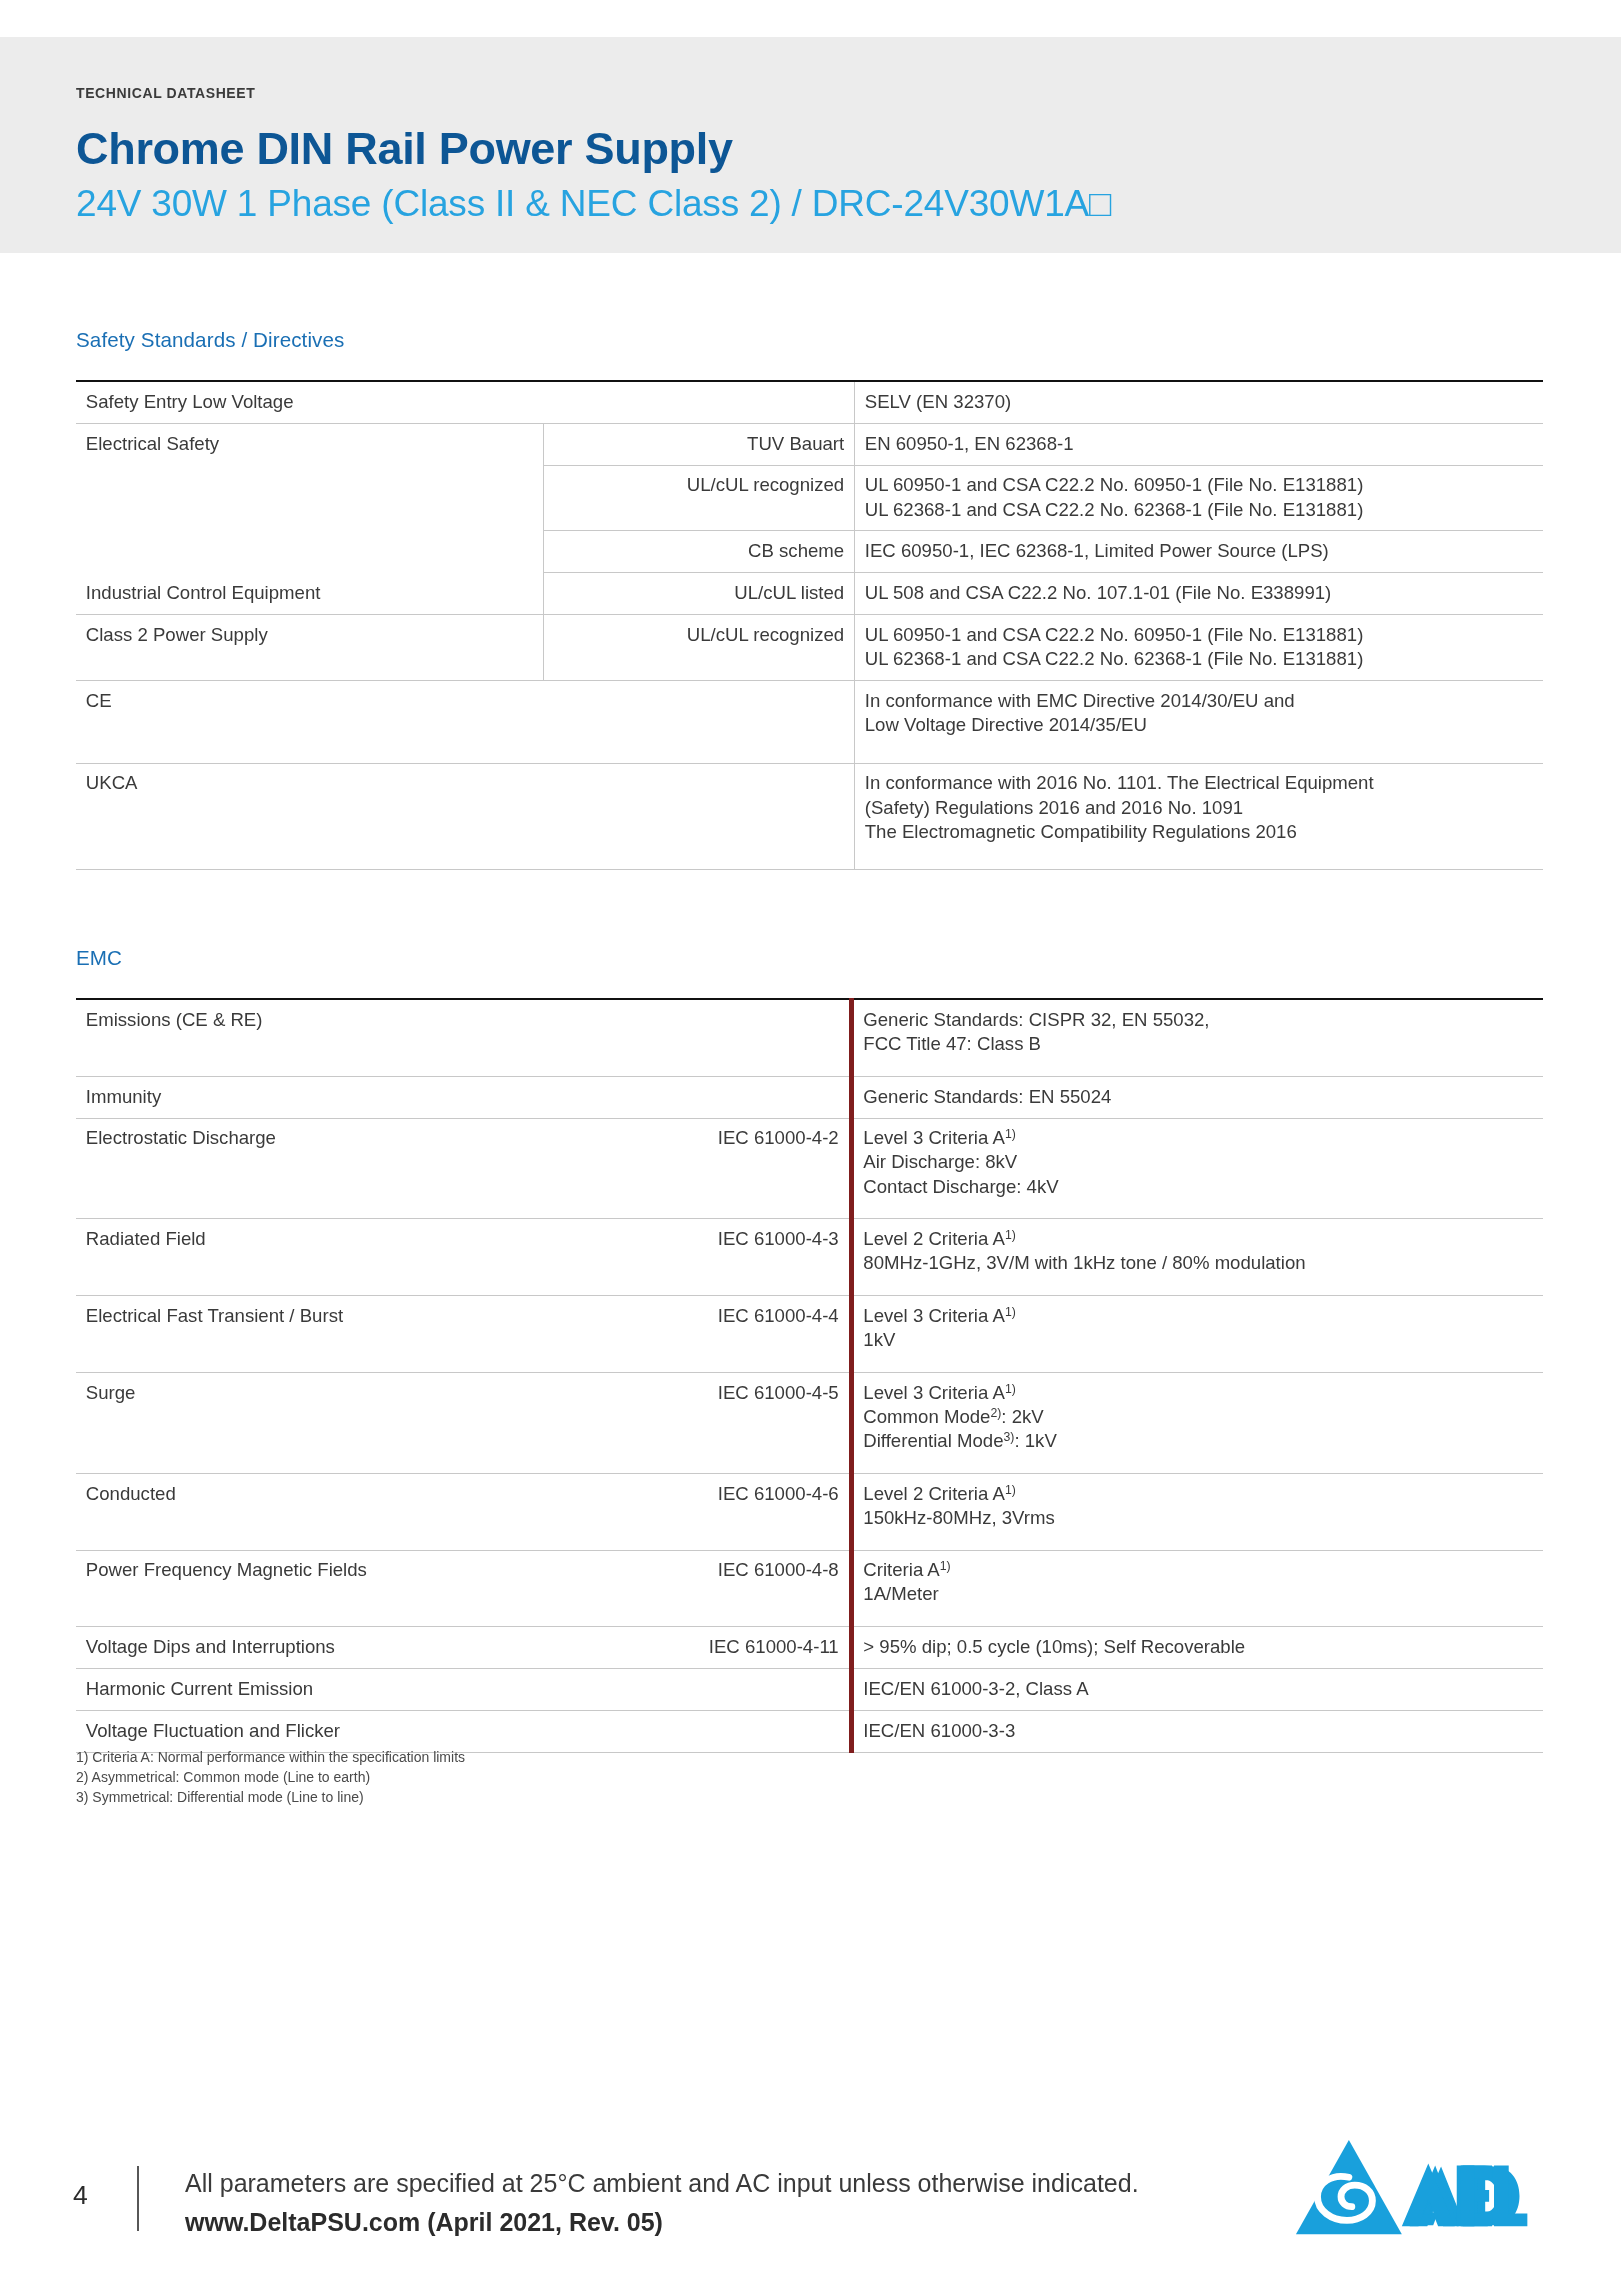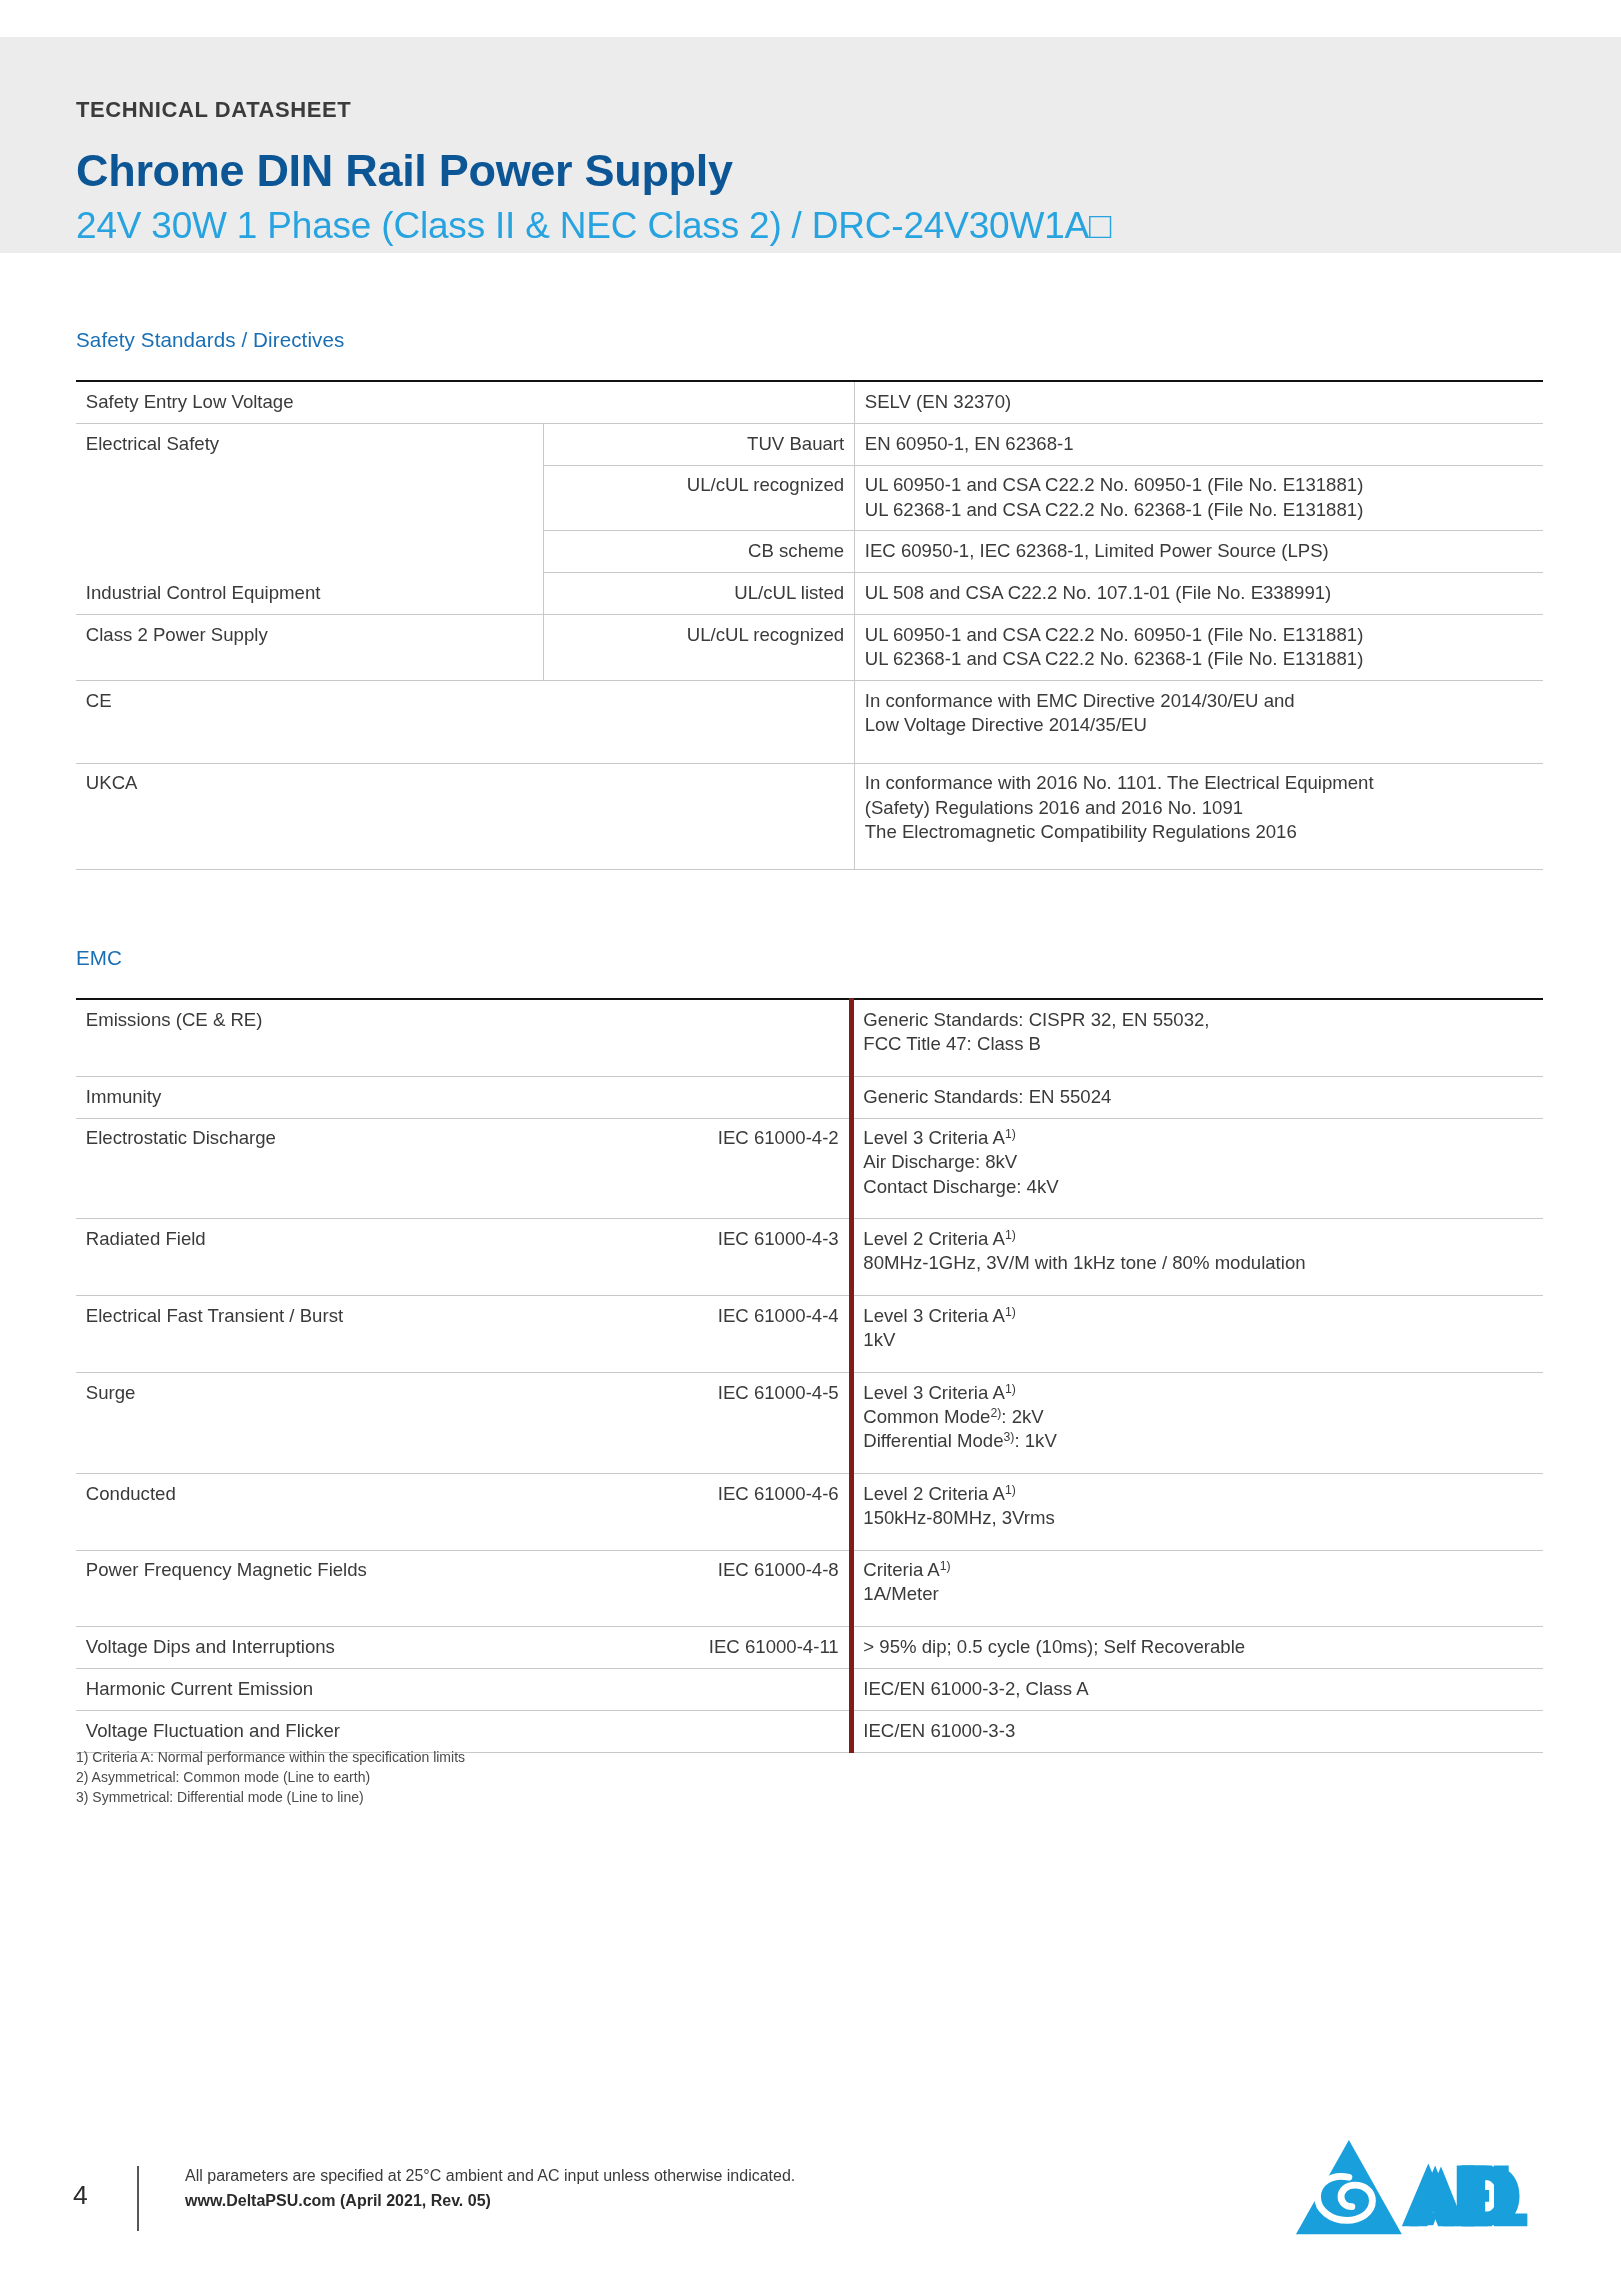--- a/index.html
+++ b/index.html
@@ -26,25 +26,25 @@
     height: 216px;
     background: #ececec;
   }
   .header-inner {
     position: absolute;
     left: 76px;
     top: 0;
     width: 1470px;
   }
   .eyebrow {
-    font-size: 22px;
+    font-size: 14px;
     font-weight: bold;
     letter-spacing: 0.6px;
     color: #3b3b3b;
-    margin-top: 60px;
+    margin-top: 48px;
   }
   .title-main {
     font-size: 45px;
     font-weight: bold;
     color: #0d5695;
     margin-top: 21.6px;
     letter-spacing: -0.3px;
   }
   .title-sub {
     font-size: 37px;
@@ -121,21 +121,21 @@
   }
   .footer-divider {
     position: absolute;
     left: 137px;
     width: 2px;
     background: #575757;
   }
   .footer-text {
     position: absolute;
     left: 185px;
-    font-size: 16px;
+    font-size: 25px;
     color: #3a3a3a;
     line-height: 1.55;
   }
   .footer-text .bold { font-weight: bold; color: #2b2b2b; }
 
   .logo-wrap {
     position: absolute;
     left: 1292px;
     top: 2132px;
     width: 253px;

